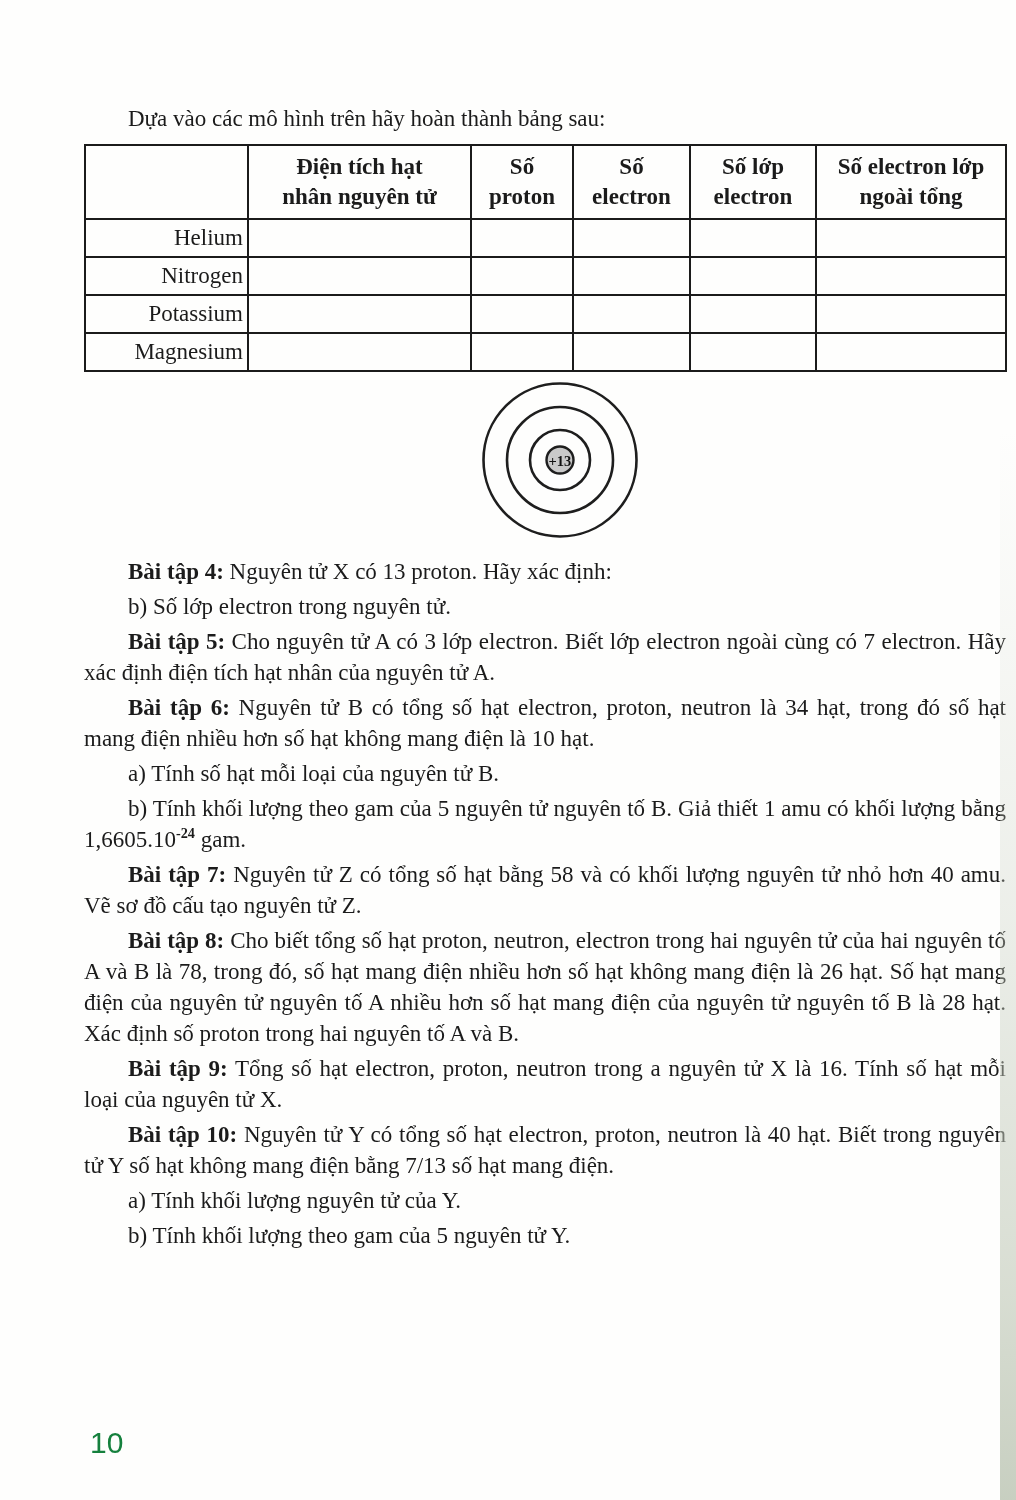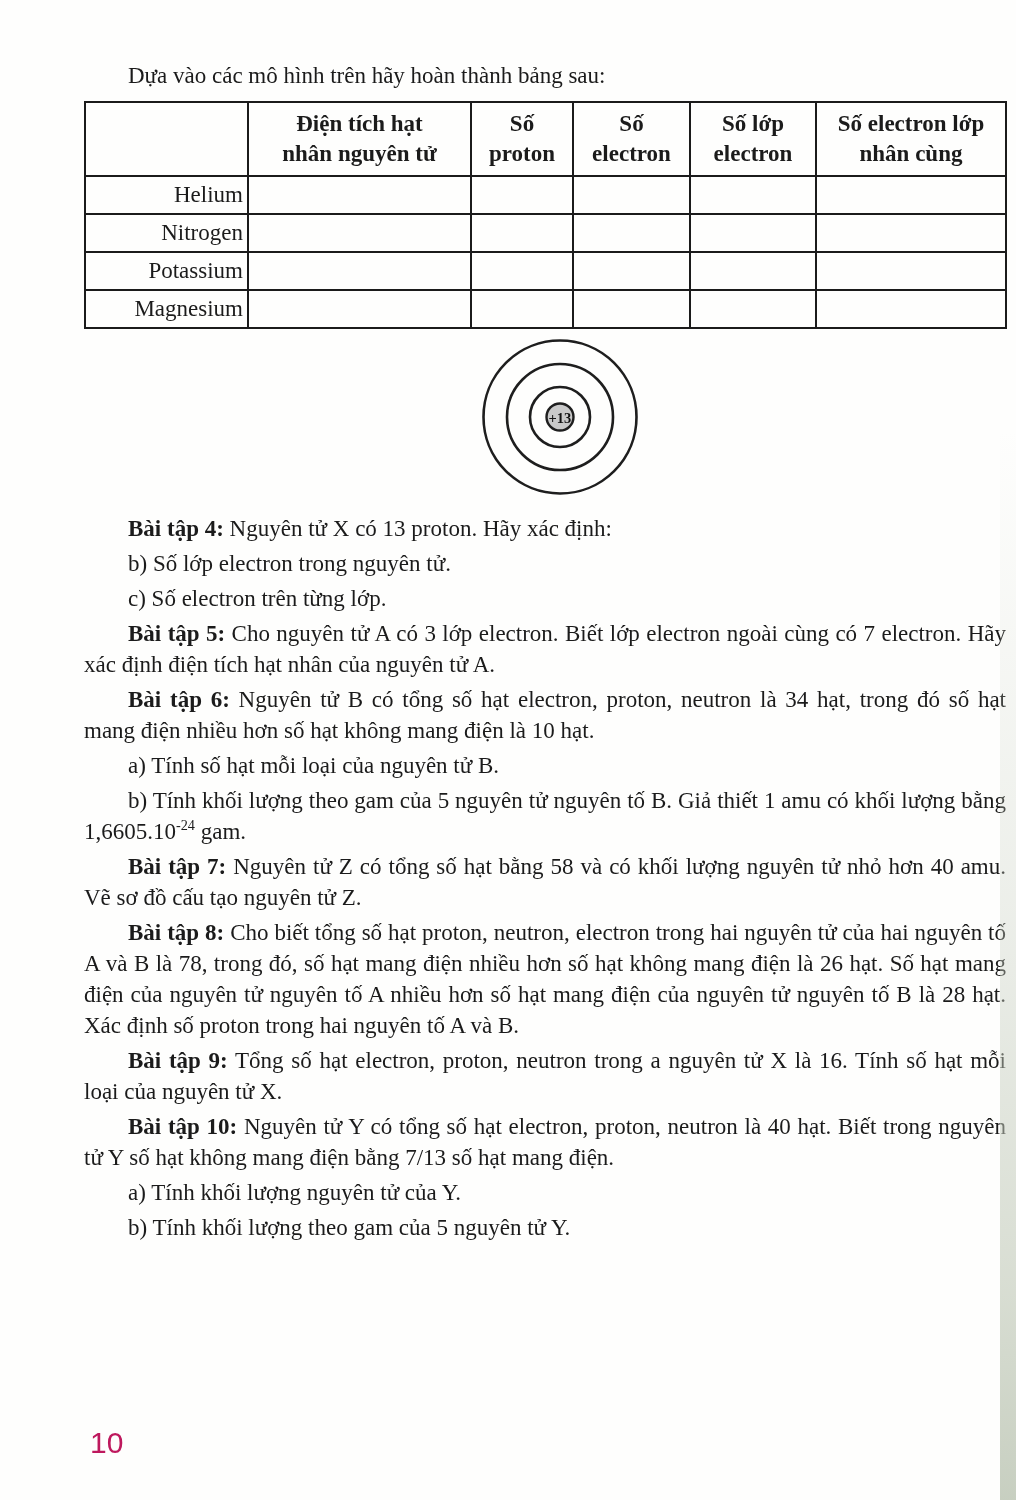--- a/index.html
+++ b/index.html
@@ -5,35 +5,35 @@
   html, body { margin: 0; padding: 0; background: #ffffff; }
   .page {
     position: relative;
     width: 1016px;
     height: 1500px;
     background: #fefefd;
     font-family: "Liberation Serif", "DejaVu Serif", serif;
     color: #1b1b1b;
     overflow: hidden;
   }
-  .content { padding: 63px 10px 0 84px; }
+  .content { padding: 106px 10px 0 84px; }
 
   p.doc {
     font-size: 23px;
     line-height: 31px;
     margin: 4px 0 0 0;
     text-align: justify;
     text-indent: 44px;
   }
   p.intro {
     margin: 0 0 2px 0;
     line-height: 26px;
   }
   .ex-label { font-weight: bold; }
-  sup.pow { font-size: 0.62em; line-height: 0; }
+  sup.pow { font-size: 0.62em; line-height: 0; font-weight: bold; }
 
   table.fill {
     width: 921px;
     border-collapse: collapse;
     table-layout: fixed;
     margin-top: 12px;
   }
   table.fill th, table.fill td {
     border: 2px solid #1b1b1b;
     font-size: 23px;
@@ -61,21 +61,21 @@
     transform: translateX(15px);
   }
   .atom-svg { display: block; }
 
   .page-number {
     position: absolute;
     left: 90px;
     top: 1426px;
     font-family: "Liberation Sans", "DejaVu Sans", sans-serif;
     font-size: 30px;
-    color: #be185d;
+    color: #15803d;
   }
 
   .edge-shadow {
     position: absolute;
     right: 0;
     top: 430px;
     width: 16px;
     height: 1070px;
     background: linear-gradient(to bottom,
       rgba(205,212,198,0) 0%,
@@ -107,21 +107,21 @@
             <th></th>
             <th>Điện tích hạt
 nhân nguyên tử</th>
             <th>Số
 proton</th>
             <th>Số
 electron</th>
             <th>Số lớp
 electron</th>
             <th>Số electron lớp
-nhân cùng</th>
+ngoài tổng</th>
           </tr>
         </thead>
       <tbody>
           <tr>
             <td>Helium</td>
             <td></td>
             <td></td>
             <td></td>
             <td></td>
             <td></td>
@@ -160,21 +160,20 @@
         <circle cx="84" cy="82" r="53" fill="none" stroke="#1e1e1e" stroke-width="2.6"></circle>
         <circle cx="84" cy="82" r="30" fill="none" stroke="#1e1e1e" stroke-width="2.6"></circle>
         <circle cx="84" cy="82" r="13.5" fill="#c9c9c9" stroke="#1e1e1e" stroke-width="2.4"></circle>
         <text x="84" y="87.5" text-anchor="middle" font-family="Liberation Serif, DejaVu Serif, serif" font-size="14.5" font-weight="bold" fill="#111">+13</text>
       </svg>
     </div>
 
     <div id="exercises">
         <p class="doc"><span class="ex-label">Bài tập 4:</span> <span>Nguyên tử X có 13 proton. Hãy xác định:</span></p>
         <p class="doc"><span>b) Số lớp electron trong nguyên tử.</span></p>
-        <p class="doc"><span>c) Số electron trên từng lớp.</span></p>
         <p class="doc"><span class="ex-label">Bài tập 5:</span> <span>Cho nguyên tử A có 3 lớp electron. Biết lớp electron ngoài cùng có 7 electron. Hãy xác định điện tích hạt nhân của nguyên tử A.</span></p>
         <p class="doc"><span class="ex-label">Bài tập 6:</span> <span>Nguyên tử B có tổng số hạt electron, proton, neutron là 34 hạt, trong đó số hạt mang điện nhiều hơn số hạt không mang điện là 10 hạt.</span></p>
         <p class="doc"><span>a) Tính số hạt mỗi loại của nguyên tử B.</span></p>
         <p class="doc"><span>b) Tính khối lượng theo gam của 5 nguyên tử nguyên tố B. Giả thiết 1 amu có khối lượng bằng 1,6605.10</span><sup class="pow">-24</sup><span> gam.</span></p>
         <p class="doc"><span class="ex-label">Bài tập 7:</span> <span>Nguyên tử Z có tổng số hạt bằng 58 và có khối lượng nguyên tử nhỏ hơn 40 amu. Vẽ sơ đồ cấu tạo nguyên tử Z.</span></p>
         <p class="doc"><span class="ex-label">Bài tập 8:</span> <span>Cho biết tổng số hạt proton, neutron, electron trong hai nguyên tử của hai nguyên tố A và B là 78, trong đó, số hạt mang điện nhiều hơn số hạt không mang điện là 26 hạt. Số hạt mang điện của nguyên tử nguyên tố A nhiều hơn số hạt mang điện của nguyên tử nguyên tố B là 28 hạt. Xác định số proton trong hai nguyên tố A và B.</span></p>
         <p class="doc"><span class="ex-label">Bài tập 9:</span> <span>Tổng số hạt electron, proton, neutron trong a nguyên tử X là 16. Tính số hạt mỗi loại của nguyên tử X.</span></p>
         <p class="doc"><span class="ex-label">Bài tập 10:</span> <span>Nguyên tử Y có tổng số hạt electron, proton, neutron là 40 hạt. Biết trong nguyên tử Y số hạt không mang điện bằng 7/13 số hạt mang điện.</span></p>
         <p class="doc"><span>a) Tính khối lượng nguyên tử của Y.</span></p>
         <p class="doc"><span>b) Tính khối lượng theo gam của 5 nguyên tử Y.</span></p>

